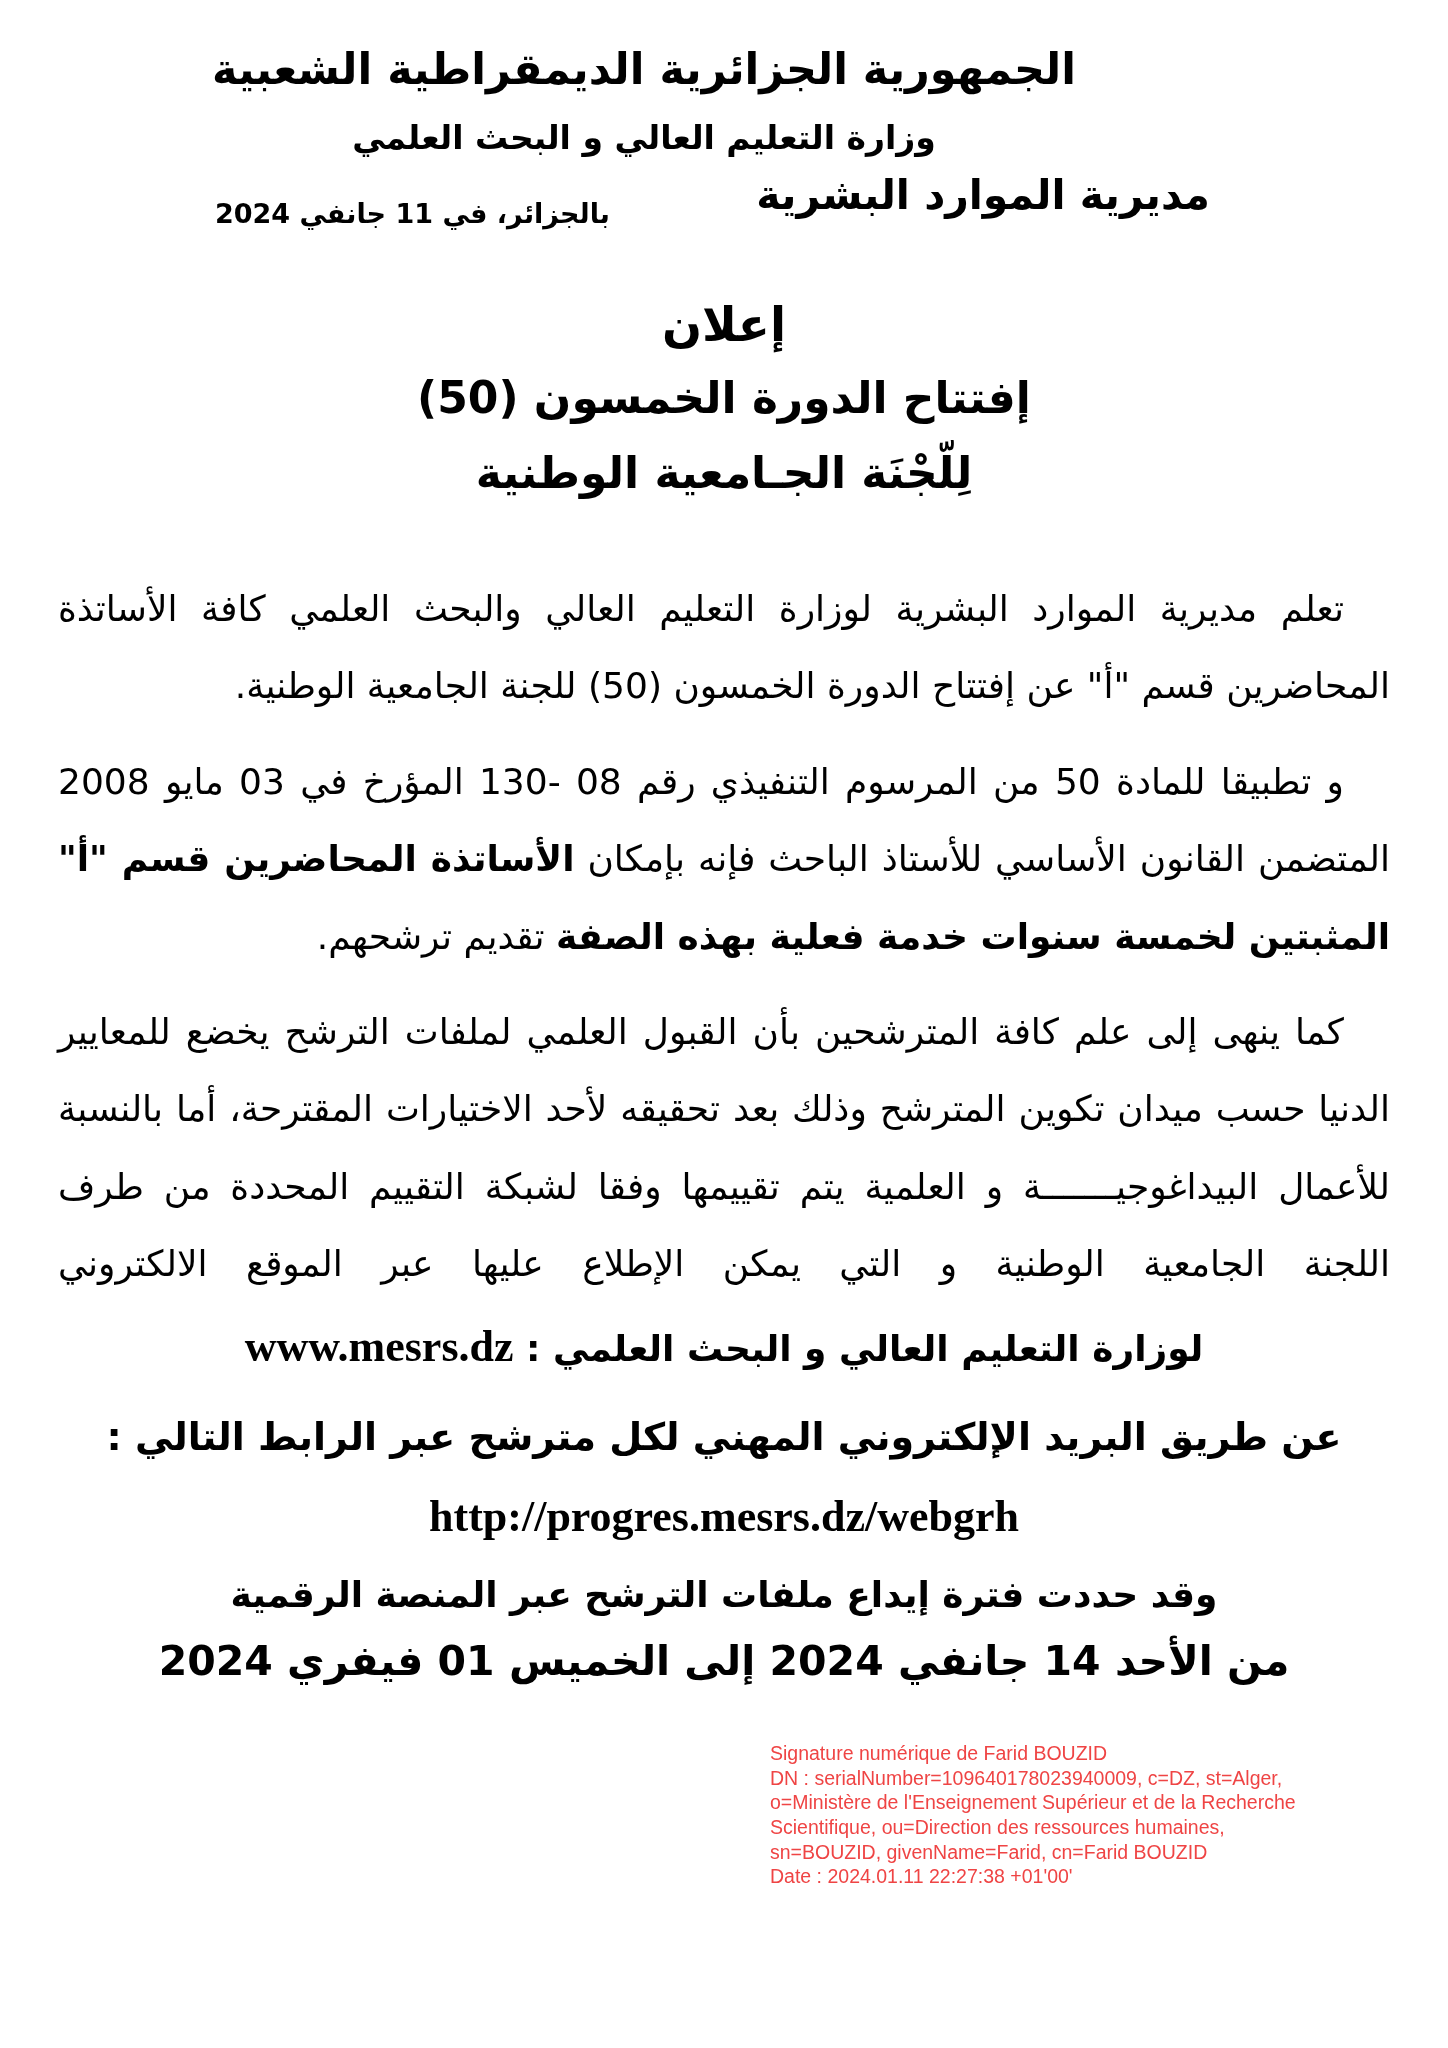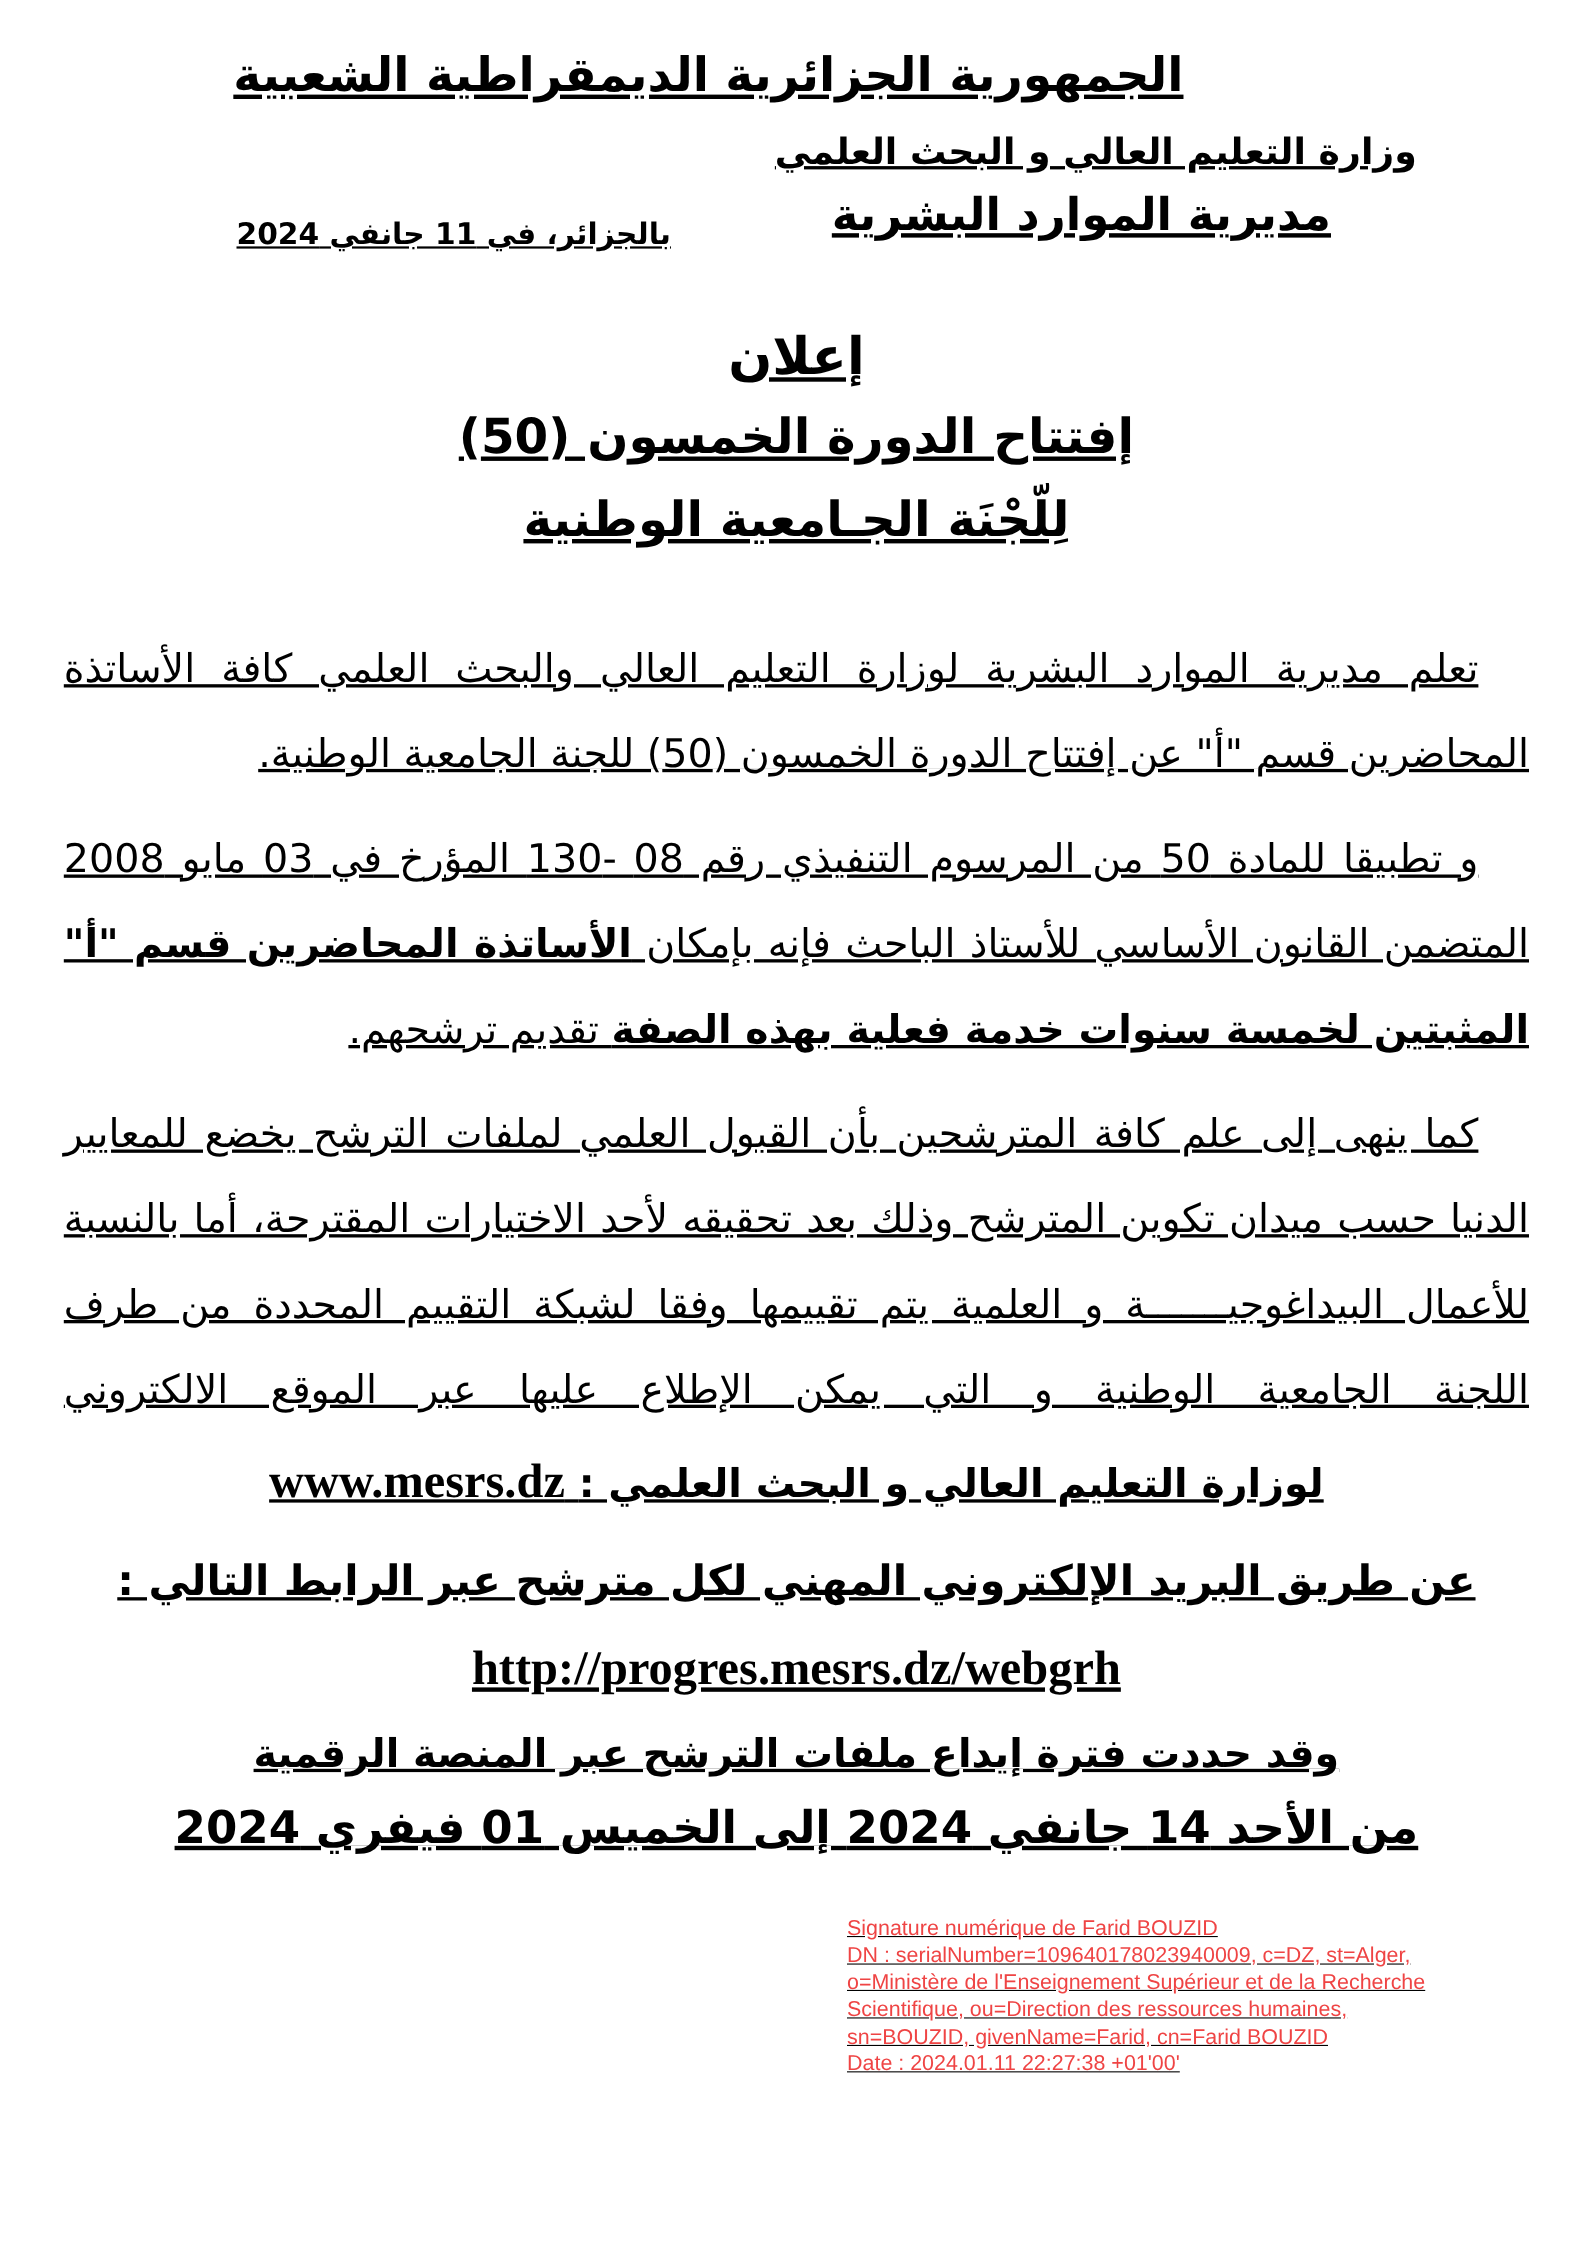--- a/index.html
+++ b/index.html
@@ -7,24 +7,23 @@
     position:relative;
     width:1448px;height:2048px;
     margin:0 auto;
     background:#ffffff;
     color:#000000;
     direction:rtl;
     font-family:"DejaVu Sans",sans-serif;
     overflow:hidden;
     padding-top:44px;
     box-sizing:border-box;
-    text-decoration:underline;
   }
   .republic{font-size:43px;font-weight:700;text-align:center;padding-right:160px;}
-  .ministry{font-size:33px;font-weight:700;margin-top:24px;padding-right:160px;}
+  .ministry{font-size:33px;font-weight:700;text-align:center;margin-top:24px;padding-right:160px;}
   .meta-row{display:flex;justify-content:space-between;align-items:flex-end;margin-top:14px;padding:0 238px 0 215px;}
   .directorate{font-size:41px;font-weight:700;white-space:nowrap;}
   .place-date{font-size:27px;font-weight:700;white-space:nowrap;transform:translateY(10px);}
   .heading{font-size:47px;font-weight:700;text-align:center;margin-top:78px;}
   .sub1{font-size:44px;font-weight:700;text-align:center;margin-top:20px;}
   .sub2{font-size:44px;font-weight:700;text-align:center;margin-top:24px;}
   .body-block{padding:0 58px;margin-top:72px;}
   .par{font-size:36px;font-weight:400;line-height:2.15;text-align:justify;text-indent:46px;margin:0 0 18px 0;}
   .par .b{font-weight:700;}
   .par.last-justify{text-align-last:justify;}

